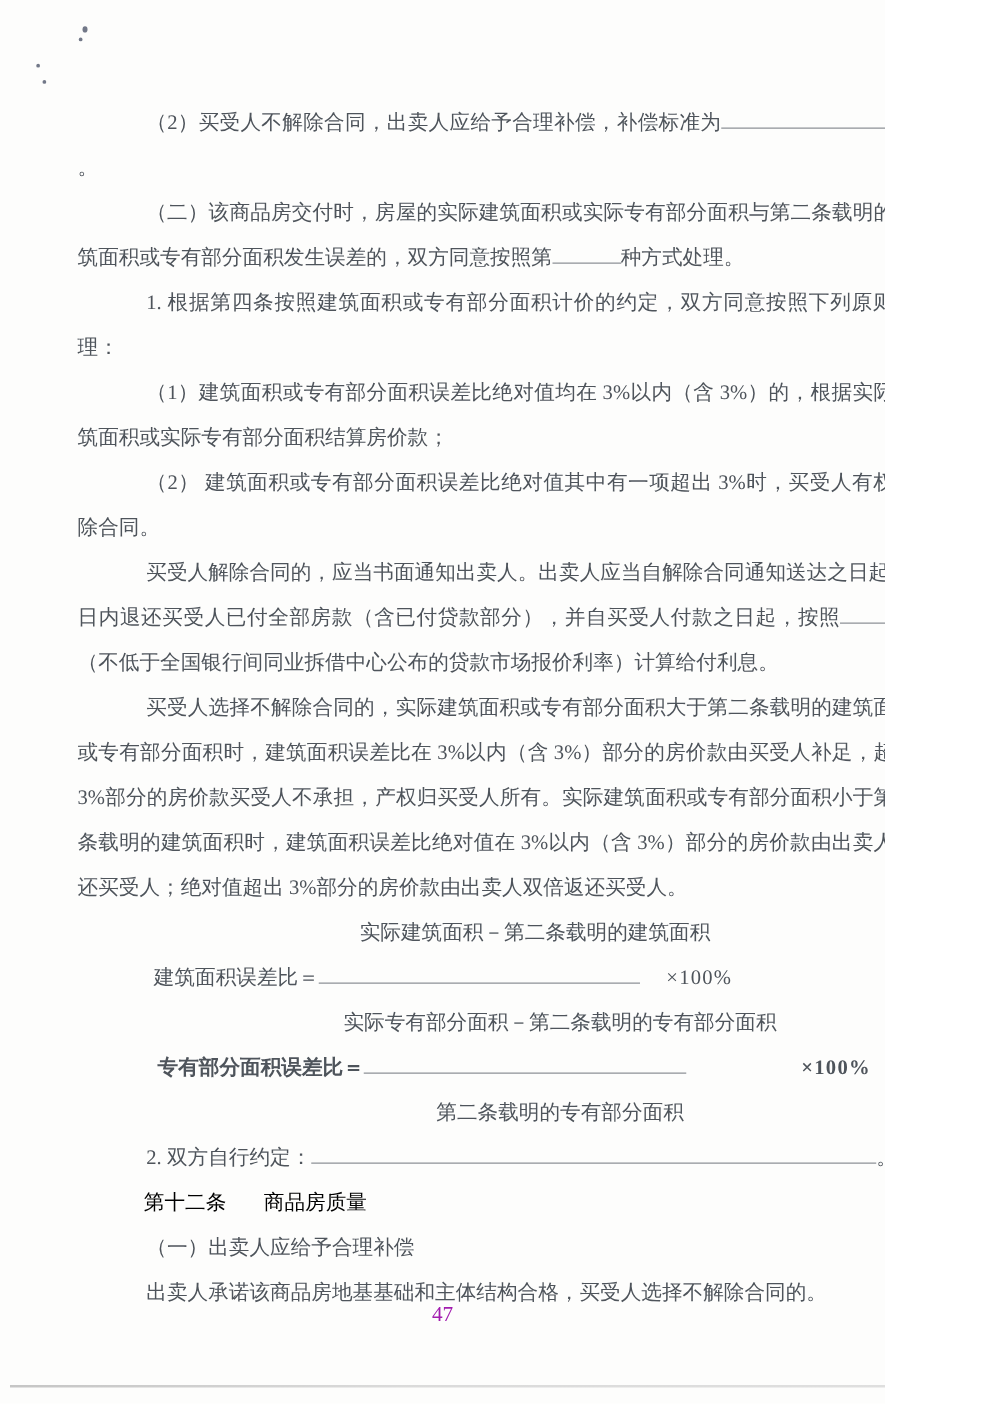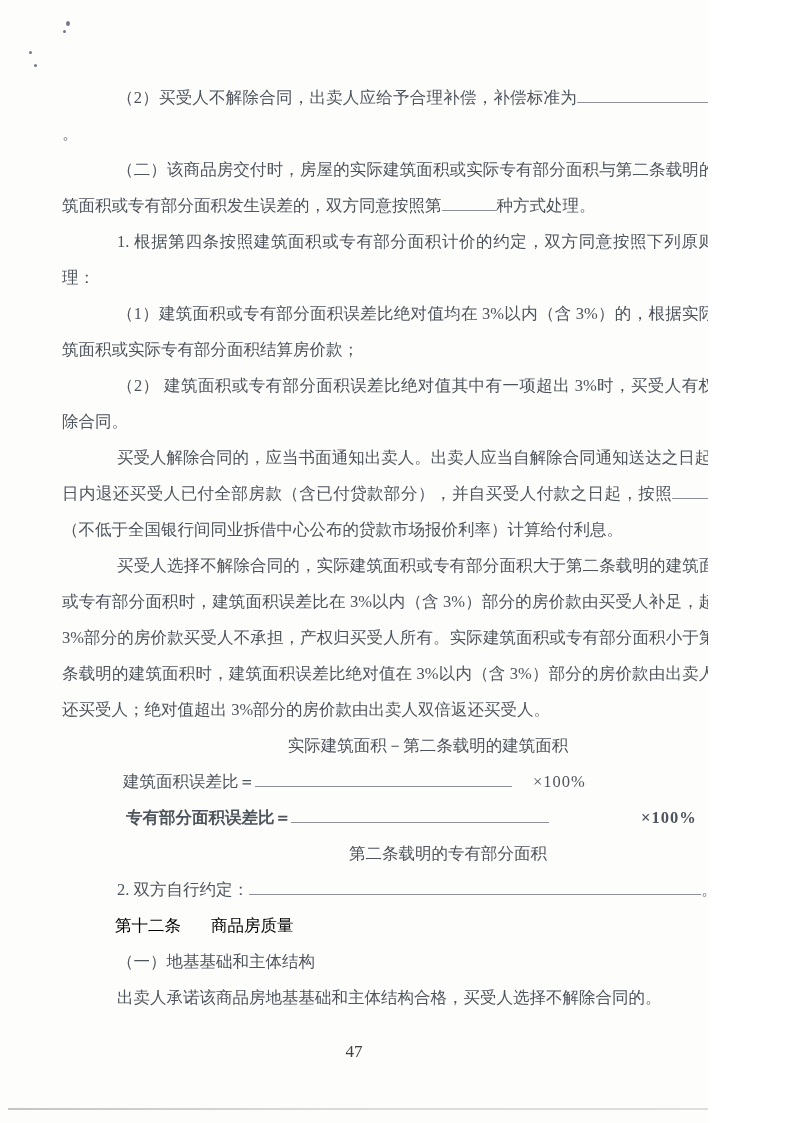--- a/index.html
+++ b/index.html
@@ -29,21 +29,21 @@
   .f-center1 { text-align:center; margin-left:62px; text-indent:0; }
   .f-center2 { text-align:center; margin-left:102px; text-indent:0; }
   .f-row { text-align:left; text-indent:0; padding-left:61px; white-space:nowrap; }
   .f-row2 { padding-left:64px;font-weight:bold; }
   .f-mult1 { margin-left:21px; letter-spacing:1px; }
   .f-mult2 { margin-left:92px; letter-spacing:1px; }
   .heading { font-weight:normal; color:#000000; text-indent:53px; }
   .heading .gap { display:inline-block; width:30px; }
   .page-number {
     position:absolute; top:1042px; left:0; width:100%;
-    text-align:center; font-size:17px; color:#404040;
+    text-align:center; font-size:17px; color:#a21caf;
   }
   .speck { position:absolute; background:#596073; border-radius:50%; opacity:.85; }
   .speck.s1 { left:66px; top:21px; width:4px; height:5px; }
   .speck.s2 { left:63px; top:30px; width:3px; height:3px; }
   .speck.s3 { left:29px; top:51px; width:3px; height:3px; }
   .speck.s4 { left:34px; top:64px; width:3px; height:3px; }
   .scan-edge {
     position:absolute; left:8px; top:1108px; width:786px; height:2px;
     background:linear-gradient(to right,#b3b3b3,#cfcfcf 40%,#d6d6d6);
     opacity:.75;
@@ -74,29 +74,30 @@
     <p class="ind"><span>买受人解除合同的，应当书面通知出卖人。出卖人应当自解除合同通知送达之日起 15 日内退还买受人已付全部房款（含已付贷款部分），并自买受人付款之日起，按照</span><span class="blank b-rate"></span><span>%（不低于全国银行间同业拆借中心公布的贷款市场报价利率）计算给付利息。</span></p>
 
     <p class="ind">买受人选择不解除合同的，实际建筑面积或专有部分面积大于第二条载明的建筑面积或专有部分面积时，建筑面积误差比在 3%以内（含 3%）部分的房价款由买受人补足，超出 3%部分的房价款买受人不承担，产权归买受人所有。实际建筑面积或专有部分面积小于第二条载明的建筑面积时，建筑面积误差比绝对值在 3%以内（含 3%）部分的房价款由出卖人返还买受人；绝对值超出 3%部分的房价款由出卖人双倍返还买受人。</p>
 
     <div>
       <div class="f-center1">实际建筑面积－第二条载明的建筑面积</div>
       <div class="f-row"><span>建筑面积误差比＝</span><span class="blank b-frac"></span><span class="f-mult1">×100%</span></div>
     </div>
 
     <div>
+      <div class="f-center2">实际专有部分面积－第二条载明的专有部分面积</div>
       <div class="f-row f-row2"><span>专有部分面积误差比＝</span><span class="blank b-frac2"></span><span class="f-mult2">×100%</span></div>
       <div class="f-center2">第二条载明的专有部分面积</div>
     </div>
 
     <p class="ind"><span>2. 双方自行约定：</span><span class="blank b-agree"></span><span>。</span></p>
 
     <p class="heading"><span>第十二条</span><span class="gap"></span><span>商品房质量</span></p>
 
-    <p class="ind">（一）地基基础和主体结构</p>
+    <p class="ind">（一）出卖人应给予合理补偿</p>
 
     <p class="ind">出卖人承诺该商品房地基基础和主体结构合格，买受人选择不解除合同的。</p>
 
   </div>
 
   <div class="page-number">47</div>
 
   <div class="scan-edge"></div>
 
 </div>

